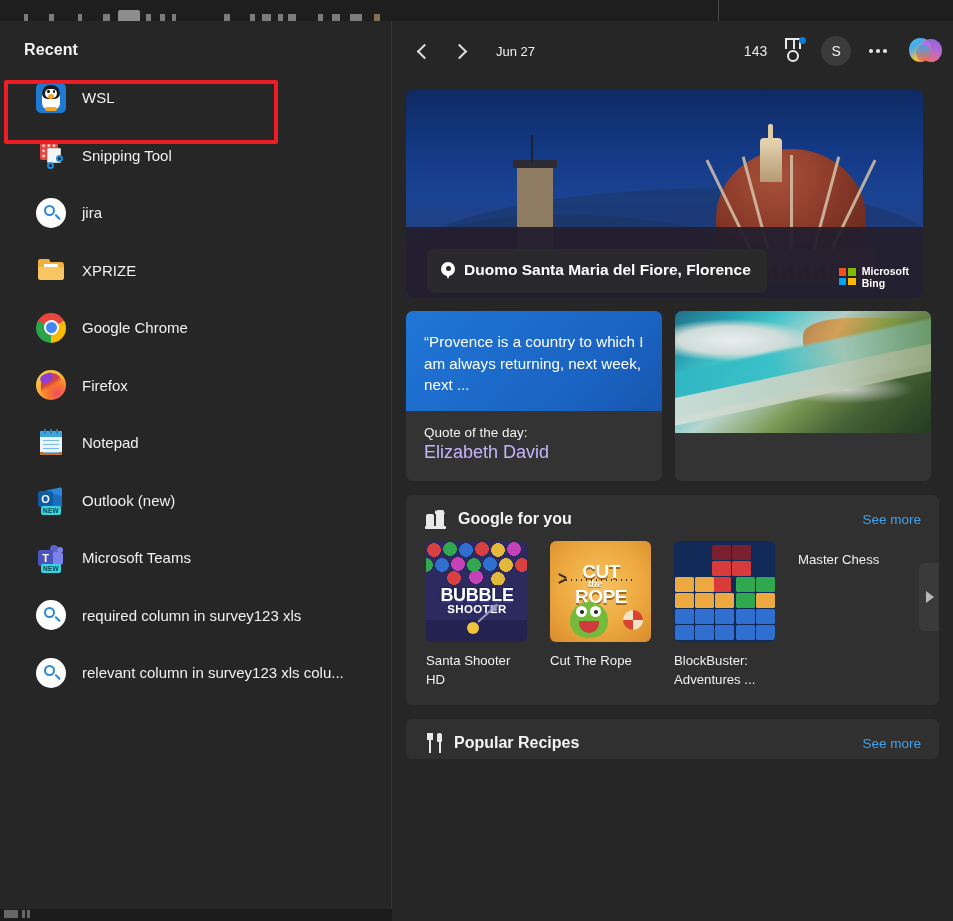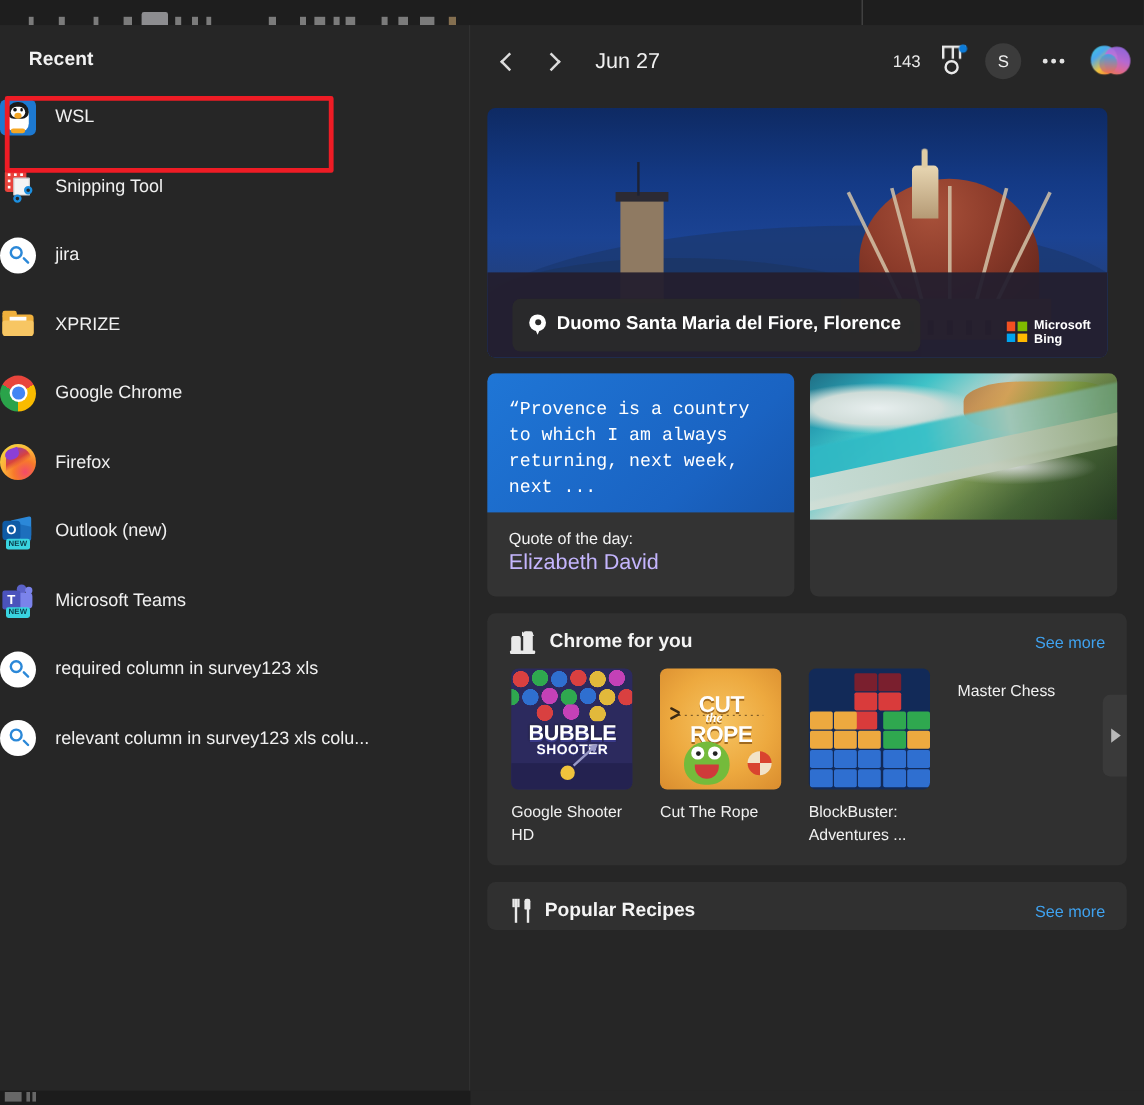--- a/index.html
+++ b/index.html
@@ -45,21 +45,21 @@
   }
 
   
   .recent-title {
     font-size: 16px; font-weight: bold; color: #f2f2f2;
     padding: 8px 0 6px 24px; letter-spacing: .1px;
   }
   .app-list { padding-top: 4px; }
   .app-item {
     display: flex; align-items: center; gap: 16px;
-    height: 57.5px; cursor: default;
+    height: 57.5px; padding-left: 36px; cursor: default;
   }
   .app-label { font-size: 15px; color: #f0f0f0; white-space: nowrap; }
   .ico { width: 30px; height: 30px; position: relative; flex: 0 0 30px; }
 
   
   .ico-wsl { background:#1d79d1; border-radius:5px; overflow:hidden; }
   .ico-wsl .body { position:absolute; left:6px; top:3px; width:18px; height:24px; background:#fff; border-radius:9px 9px 7px 7px; }
   .ico-wsl .head { position:absolute; left:6px; top:2px; width:18px; height:14px; background:#1a1a1a; border-radius:9px 9px 6px 6px; }
   .ico-wsl .face { position:absolute; left:9px; top:6px; width:12px; height:9px; background:#fff; border-radius:6px; }
   .ico-wsl .eye { position:absolute; top:7px; width:2.5px; height:3px; background:#111; border-radius:50%; }
@@ -137,21 +137,21 @@
     position: absolute; left: 4px; top: 59px; width: 274px; height: 64px;
     border: 4px solid #ee1c25; border-radius: 2px; pointer-events: none; z-index: 5;
   }
 
   
   .chead { display:flex; align-items:center; height:60px; padding:0 10px 0 12px; }
   .navbtn { width:38px; height:38px; display:flex; align-items:center; justify-content:center; border-radius:4px; color:#e6e6e6; }
   .chev { width:11px; height:11px; border-right:2px solid #dcdcdc; border-bottom:2px solid #dcdcdc; }
   .chev.left { transform: rotate(135deg); margin-left:3px; }
   .chev.right { transform: rotate(-45deg); margin-right:3px; }
-  .cdate { font-size:18px; color:#f0f0f0; margin-left:16px; }
+  .cdate { font-size:13px; color:#f0f0f0; margin-left:16px; }
   .cspacer { flex:1; }
   .points { font-size:14px; color:#eaeaea; margin-right:14px; }
   .medal { position:relative; width:24px; height:26px; margin-right:16px; }
   .medal .rib { position:absolute; left:4px; top:0; width:16px; height:11px;
     border-left:2.2px solid #e9e9e9; border-right:2.2px solid #e9e9e9; transform: perspective(14px) rotateX(0deg); }
   .medal .rib:after{ content:""; position:absolute; left:-2.2px; top:0; width:20.4px; height:2.2px; background:#e9e9e9;}
   .medal .rib:before{ content:""; position:absolute; left:5.5px; top:0; width:2.2px; height:11px; background:#e9e9e9;}
   .medal .disc { position:absolute; left:6px; top:12px; width:12px; height:12px; border:2.2px solid #e9e9e9; border-radius:50%; }
   .medal .dot { position:absolute; right:-1px; top:-1px; width:7px; height:7px; background:#0c7bd8; border-radius:50%; }
   .avatar { width:30px; height:30px; border-radius:50%; background:#3b3b3b; color:#eee;
@@ -209,21 +209,21 @@
   .bing { position:absolute; right:14px; bottom:9px; display:flex; align-items:center; gap:6px; }
   .bing .grid { width:17px; height:17px; display:grid; grid-template-columns:1fr 1fr; grid-template-rows:1fr 1fr; gap:1.6px; }
   .bing .grid i { display:block; }
   .bing .grid i:nth-child(1){background:#f25022}.bing .grid i:nth-child(2){background:#7fba00}
   .bing .grid i:nth-child(3){background:#00a4ef}.bing .grid i:nth-child(4){background:#ffb900}
   .bing .txt { font-size:10.5px; line-height:1.15; color:#fff; font-weight:bold; }
 
   
   .cards { display:flex; gap:13px; margin:13px 14px 0 14px; }
   .card { width:256px; border-radius:7px; overflow:hidden; background:#333333; }
-  .card .top { height:116px; padding:20px 18px 0 18px;font-family:Liberation Mono, monospace; }
+  .card .top { height:100px; padding:20px 18px 0 18px; }
   .card .top.quote { background: linear-gradient(135deg,#1f76d6 0%, #1a63c2 70%, #1756ad 100%); }
   .quote-text { font-size:15.2px; line-height:1.43; color:#fff; }
   .card .foot { padding:14px 18px 18px 18px; }
   .foot-title { font-size:13.5px; color:#f2f2f2; }
   .foot-sub { font-size:18px; color:#c4b5fd; margin-top:2px; }
   .puzzle-img {
     height:122px;
     background:
       linear-gradient(118deg, rgba(0,0,0,0) 44%, rgba(0,0,0,.22) 100%),
       radial-gradient(ellipse 52% 28% at 22% 24%, #e8efef 0%, #cfdcd8 40%, transparent 62%),
@@ -445,20 +445,35 @@
 
         <div class="app-item">
           <span class="ico ico-ff">
             <span class="swirl"></span>
               <span class="tail"></span>
           </span>
           <span class="app-label">Firefox</span>
         </div>
 
 
+        <div class="app-item">
+          <span class="ico ico-note">
+            <span class="pad"></span>
+              <span class="top"></span>
+              <span class="bot"></span>
+            <span class="ln"></span>
+              <span class="ln"></span>
+              <span class="ln"></span>
+              <span class="ln"></span>
+            <span class="rg a"></span>
+              <span class="rg b"></span>
+              <span class="rg c"></span>
+          </span>
+          <span class="app-label">Notepad</span>
+        </div>
 
         <div class="app-item">
           <span class="ico ico-ol">
             <span class="cube"></span>
               <span class="cube2"></span>
               <span class="o">O</span>
             <span class="badge-new">NEW</span>
           </span>
           <span class="app-label">Outlook (new)</span>
         </div>
@@ -594,37 +609,37 @@
           </div>
         </article>
       </div>
 
       <section class="section">
         <div class="sec-head">
           <span class="icon-chess">
             <span class="pc a"></span>
               <span class="pc b"></span>
           </span>
-          <span class="sec-title">Chrome for you</span>
+          <span class="sec-title">Google for you</span>
           <span class="sec-more">See more</span>
         </div>
 
         <div class="tiles">
 
           <div class="tile">
             <div class="art art-bubble">
               <span class="balls"></span>
                 <span class="b2"></span>
               <span class="ground"></span>
               <span class="t1">BUBBLE</span>
               <span class="t2">SHOOTER</span>
               <span class="shot"></span>
                 <span class="arrow"></span>
             </div>
-            <div class="nm">Google Shooter HD</div>
+            <div class="nm">Santa Shooter HD</div>
           </div>
 
           <div class="tile">
             <div class="art art-rope">
               <span class="cut">CUT</span>
               <span class="dotline"></span>
               <span class="the">the</span>
               <span class="rope">ROPE</span>
               <span class="scis">
                   <i></i>

